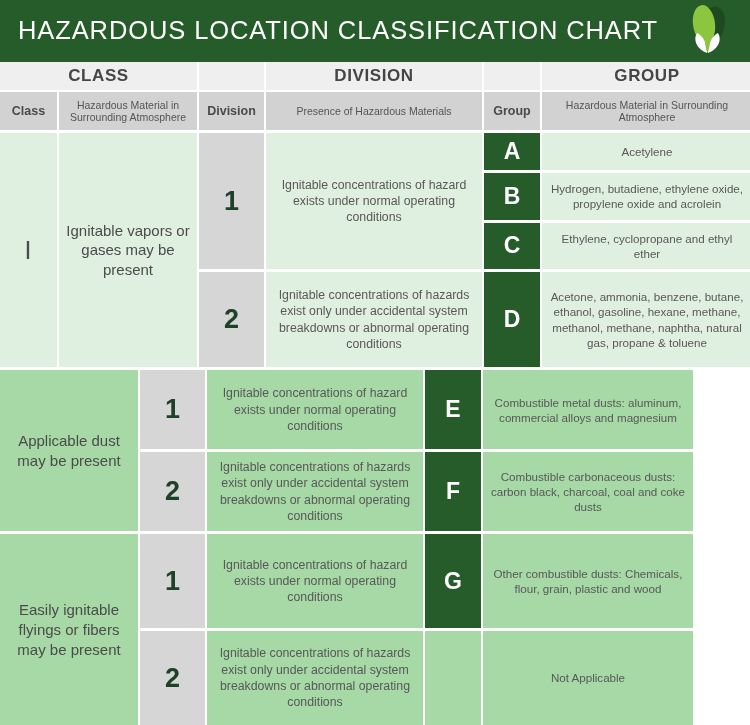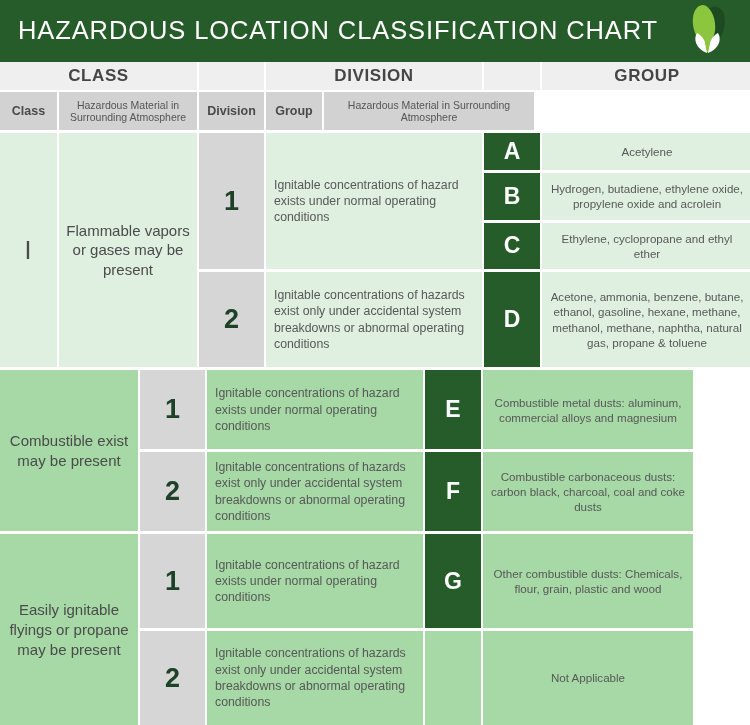--- a/index.html
+++ b/index.html
@@ -113,20 +113,21 @@
 
   .div-num {
     background: #d6d6d6;
     display: flex; align-items: center; justify-content: center;
     color: #1e4227;
     font-size: 27px;
     font-weight: bold;
   }
   .div-desc {
     display: flex; align-items: center; justify-content: center;
+    text-align: center;
     color: #585858;
     font-size: 12.3px;
     line-height: 1.33;
     padding: 4px 8px;
   }
 
   .groups { flex: 1 1 auto; display: flex; flex-direction: column; gap: 3px; }
   .group-row { display: flex; gap: 2px; flex: 1 1 auto; }
   .grp-letter {
     background: #255c2a;
@@ -179,28 +180,29 @@
     <div class="cell spacer c-div"></div>
     <div class="cell c-divdesc">DIVISION</div>
     <div class="cell spacer c-grp"></div>
     <div class="cell c-grpdesc">GROUP</div>
   </div>
 
   <div class="subhead">
     <div class="cell bold c-class">Class</div>
     <div class="cell c-classdesc">Hazardous Material in Surrounding Atmosphere</div>
     <div class="cell bold c-div">Division</div>
+    <div class="cell c-divdesc">Presence of Hazardous Materials</div>
     <div class="cell bold c-grp">Group</div>
     <div class="cell c-grpdesc">Hazardous Material in Surrounding Atmosphere</div>
   </div>
 
   <div class="body" id="body">
       <div class="class-block tone-light" style="flex: 236 0 0px;">
         <div class="class-num c-class">I</div>
-        <div class="class-desc c-classdesc">Flammable vapors or gases may be present</div>
+        <div class="class-desc c-classdesc">Ignitable vapors or gases may be present</div>
         <div class="divisions">
           <div class="division-row" style="flex: 3 1 0px;">
             <div class="div-num c-div">1</div>
             <div class="div-desc c-divdesc">Ignitable concentrations of hazard exists under normal operating conditions</div>
             <div class="groups">
               <div class="group-row">
                 <div class="grp-letter c-grp">A</div>
                 <div class="grp-desc c-grpdesc">Acetylene</div>
               </div>
               <div class="group-row">
@@ -219,21 +221,21 @@
             <div class="groups">
               <div class="group-row">
                 <div class="grp-letter c-grp">D</div>
                 <div class="grp-desc c-grpdesc">Acetone, ammonia, benzene, butane, ethanol, gasoline, hexane, methane, methanol, methane, naphtha, natural gas, propane &amp; toluene</div>
               </div>
             </div>
           </div>
         </div>
       </div>
       <div class="class-block tone-mid" style="flex: 162 0 0px;">
-        <div class="class-desc c-classdesc">Combustible exist may be present</div>
+        <div class="class-desc c-classdesc">Applicable dust may be present</div>
         <div class="divisions">
           <div class="division-row" style="flex: 1 1 0px;">
             <div class="div-num c-div">1</div>
             <div class="div-desc c-divdesc">Ignitable concentrations of hazard exists under normal operating conditions</div>
             <div class="groups">
               <div class="group-row">
                 <div class="grp-letter c-grp">E</div>
                 <div class="grp-desc c-grpdesc">Combustible metal dusts: aluminum, commercial alloys and magnesium</div>
               </div>
             </div>
@@ -244,21 +246,21 @@
             <div class="groups">
               <div class="group-row">
                 <div class="grp-letter c-grp">F</div>
                 <div class="grp-desc c-grpdesc">Combustible carbonaceous dusts: carbon black, charcoal, coal and coke dusts</div>
               </div>
             </div>
           </div>
         </div>
       </div>
       <div class="class-block tone-mid" style="flex: 192 0 0px;">
-        <div class="class-desc c-classdesc">Easily ignitable flyings or propane may be present</div>
+        <div class="class-desc c-classdesc">Easily ignitable flyings or fibers may be present</div>
         <div class="divisions">
           <div class="division-row" style="flex: 1 1 0px;">
             <div class="div-num c-div">1</div>
             <div class="div-desc c-divdesc">Ignitable concentrations of hazard exists under normal operating conditions</div>
             <div class="groups">
               <div class="group-row">
                 <div class="grp-letter c-grp">G</div>
                 <div class="grp-desc c-grpdesc">Other combustible dusts: Chemicals, flour, grain, plastic and wood</div>
               </div>
             </div>

